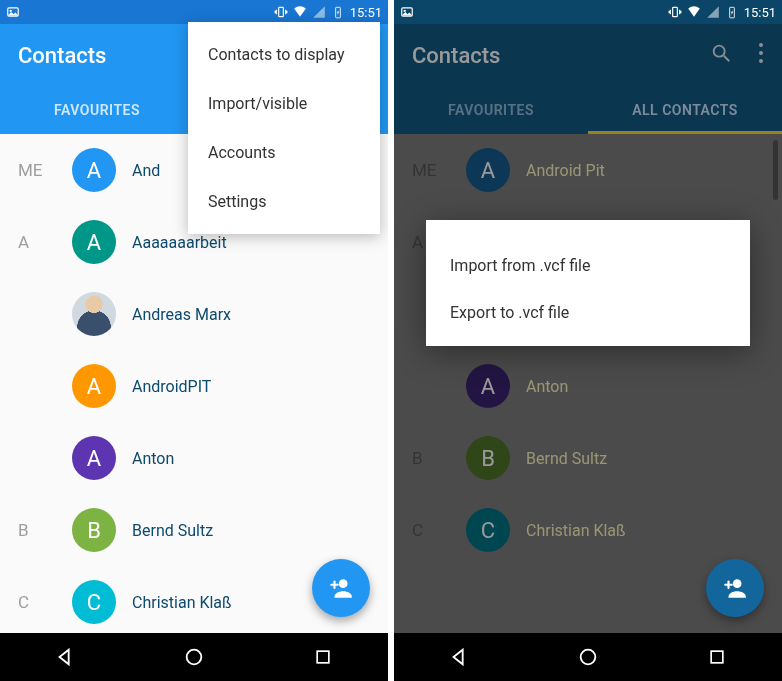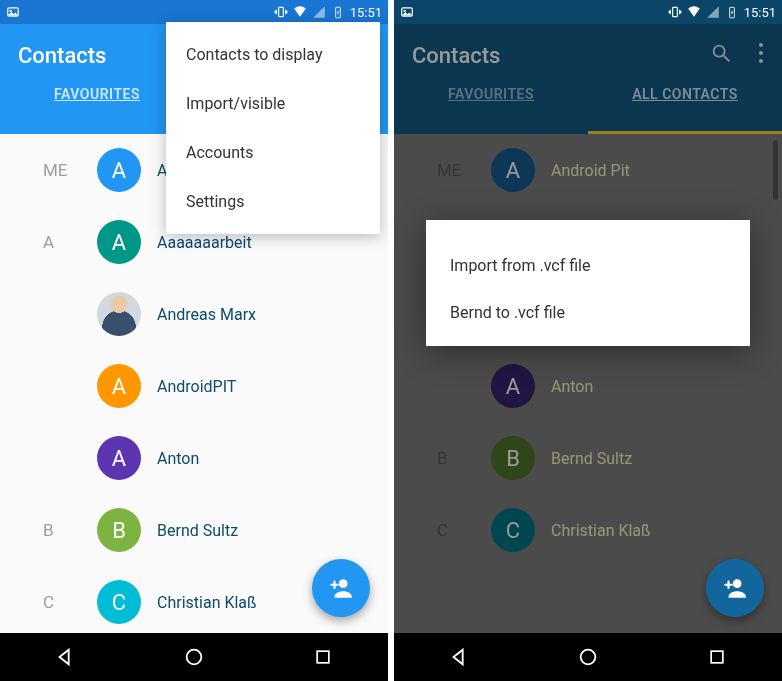--- a/index.html
+++ b/index.html
@@ -60,40 +60,39 @@
     color:#cfe8ff;
     font-size:14px;
     font-weight:600;
     letter-spacing:0.5px;
   }
   .phone.left .tabs { background:#2196f3; }
   .phone.right .tabs { background:#115a86; }
   .tab {
     flex:1;
     display:flex;
+    align-items:center;
     justify-content:center;
     position:relative;
     cursor:pointer;
-    text-decoration:underline;
   }
   .tab.inactive { opacity:0.7; }
   .tab.active::after {
     content:'';
     position:absolute;
     left:0; right:0; bottom:0;
     height:3px;
     background:#fdd835;
   }
   
   .list {
     position: relative;
     background:#fafafa;
     height: calc(681px - 24px - 62px - 48px - 48px);
     overflow:hidden;
-    padding-left:25px;
   }
   .phone.right .list { background:#7d7d7d; }
   .row {
     display:flex;
     align-items:center;
     height:72px;
     padding-left:18px;
     gap:16px;
   }
   .letterhdr {
@@ -116,21 +115,21 @@
   }
   .name {
     font-size:16px;
     color:#0c4a6e;
   }
   .phone.right .name { color:#fef9c3; }
   
   .menu {
     position:absolute;
     top:22px; right:8px;
-    width:214px;
+    width:192px;
     background:#fff;
     box-shadow:0 3px 14px rgba(0,0,0,0.25);
     padding:8px 0;
     z-index:20;
   }
   .menu-item {
     padding:15px 20px;
     font-size:16px;
     color:#333;
     cursor:pointer;
@@ -417,21 +416,21 @@
         <div class="name">Christian Klaß</div>
       </div>
     </div>
 
     <div class="scrollind"></div>
 
     <div class="scrim"></div>
 
     <div class="dialog">
       <div class="dialog-item">Import from .vcf file</div>
-      <div class="dialog-item">Bernd to .vcf file</div>
+      <div class="dialog-item">Export to .vcf file</div>
     </div>
 
     <div class="fab">
       <svg width="26" height="26" viewBox="0 0 24 24" fill="#fff">
         <circle cx="14" cy="8" r="4"></circle>
           <path d="M6 20c0-3 4-5 8-5s8 2 8 5v1H6z"></path>
         <path d="M3 9h6M6 6v6" stroke="#fff" stroke-width="2" stroke-linecap="round"></path>
       </svg>
     </div>
 

